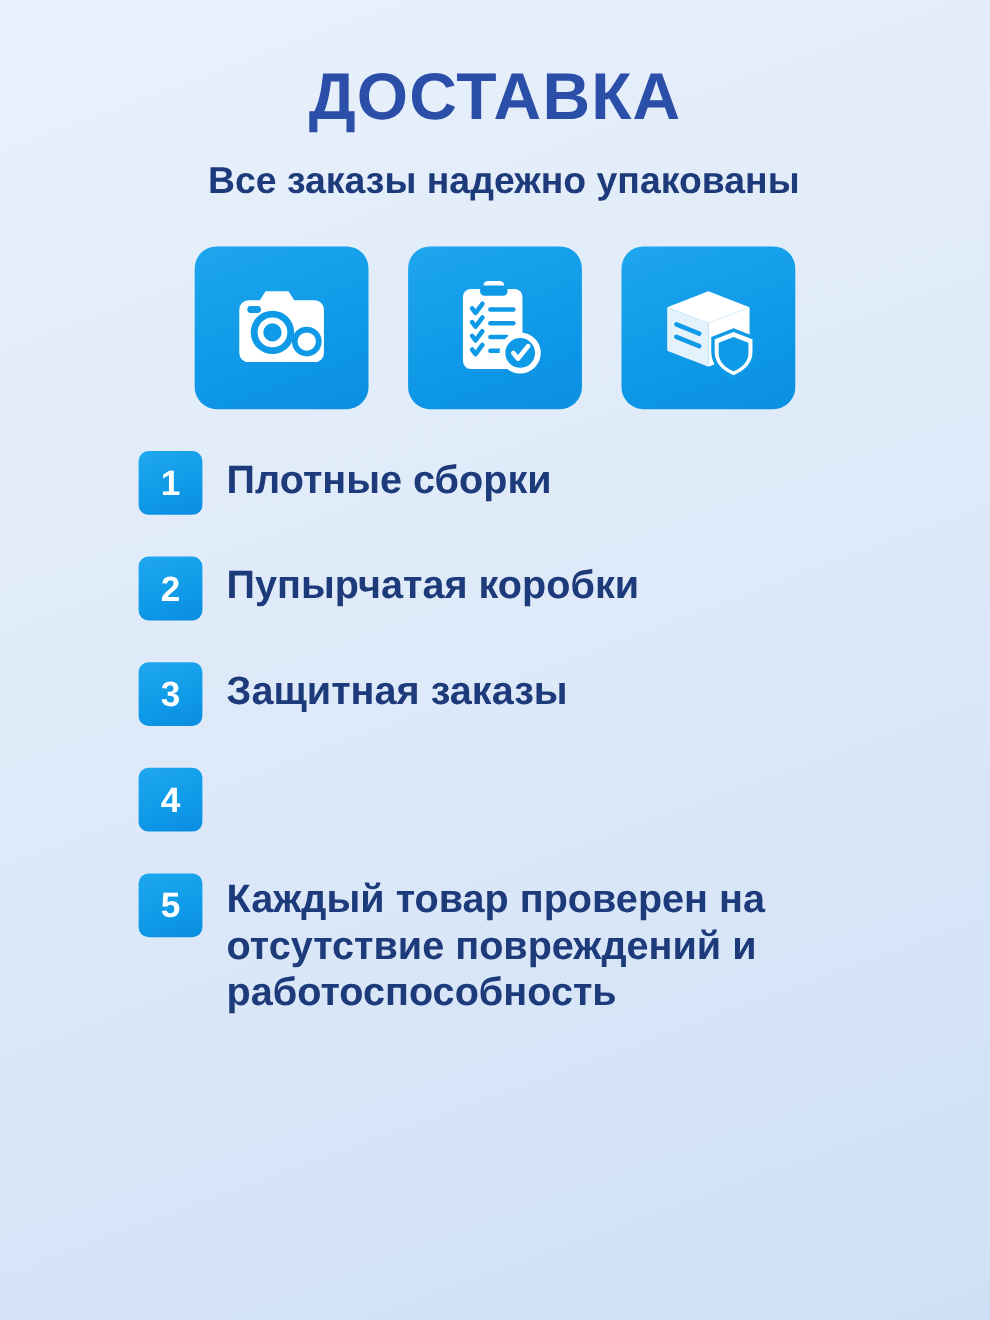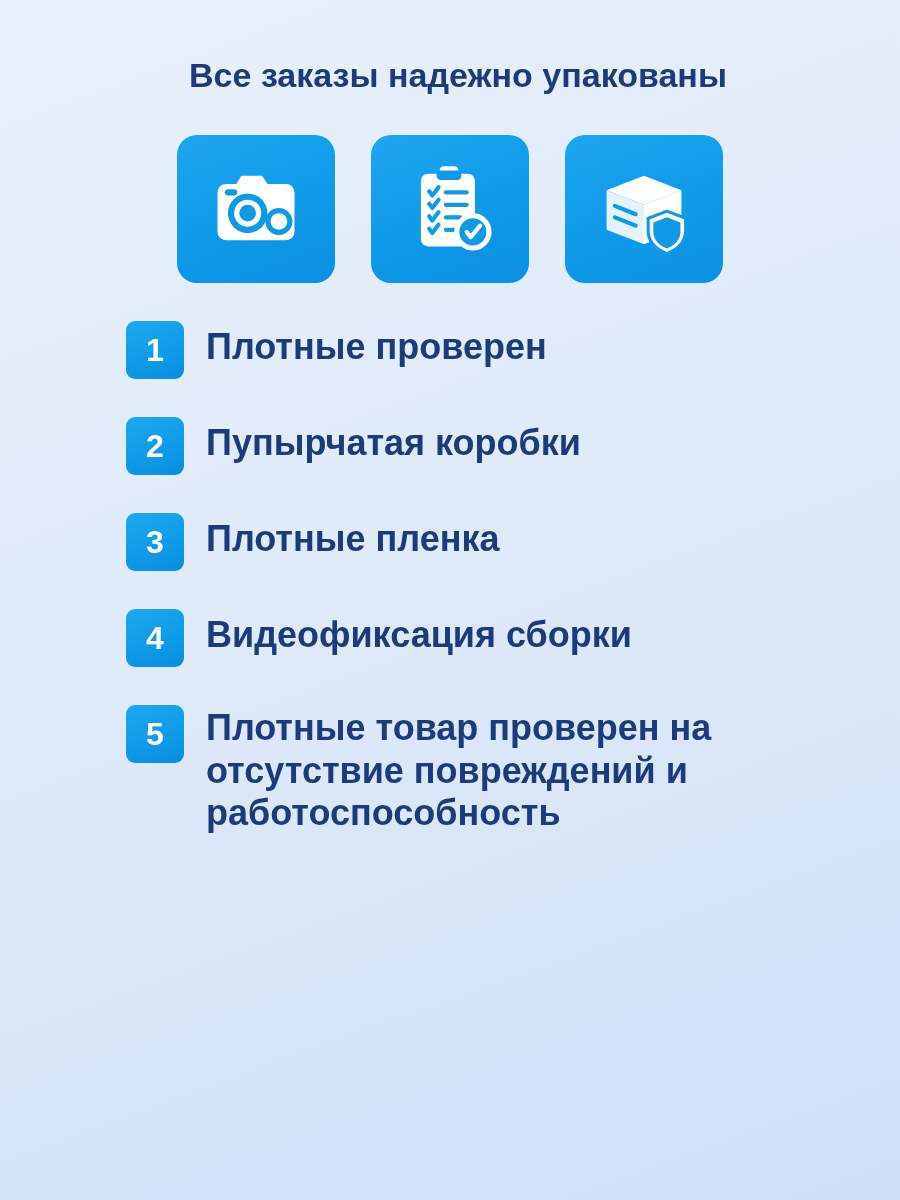--- a/index.html
+++ b/index.html
@@ -97,20 +97,21 @@
   }
   .list-item.multiline .item-text {
     padding-top: 2px;
   }
 </style>
 </head>
 <body>
 
 <div class="page">
 
+  <h1 class="title">ДОСТАВКА</h1>
   <h2 class="subtitle">Все заказы надежно упакованы</h2>
 
   <div class="icons-row">
 
     <div class="icon-tile">
       <span>
         <svg viewBox="0 0 100 100" aria-hidden="true">
           <path fill="#ffffff" d="M36 18h20l5 8h18a8 8 0 0 1 8 8v38a8 8 0 0 1-8 8H21a8 8 0 0 1-8-8V34a8 8 0 0 1 8-8h10l5-8z"></path>
           <circle cx="42" cy="54" r="19" fill="#0f9ae8"></circle>
           <circle cx="42" cy="54" r="13" fill="#ffffff"></circle>
@@ -162,38 +163,37 @@
         </svg>
       </span>
     </div>
 
   </div>
 
   <div class="list">
 
     <div class="list-item">
       <div class="badge">1</div>
-      <div class="item-text">Плотные проверен</div>
+      <div class="item-text">Плотные сборки</div>
     </div>
 
     <div class="list-item">
       <div class="badge">2</div>
       <div class="item-text">Пупырчатая коробки</div>
     </div>
 
     <div class="list-item">
       <div class="badge">3</div>
-      <div class="item-text">Плотные пленка</div>
+      <div class="item-text">Защитная заказы</div>
     </div>
 
     <div class="list-item">
       <div class="badge">4</div>
-      <div class="item-text">Видеофиксация сборки</div>
     </div>
 
     <div class="list-item multiline">
       <div class="badge">5</div>
-      <div class="item-text">Плотные товар проверен на отсутствие повреждений и работоспособность</div>
+      <div class="item-text">Каждый товар проверен на отсутствие повреждений и работоспособность</div>
     </div>
 
   </div>
 
 </div>
 
 </body></html>

